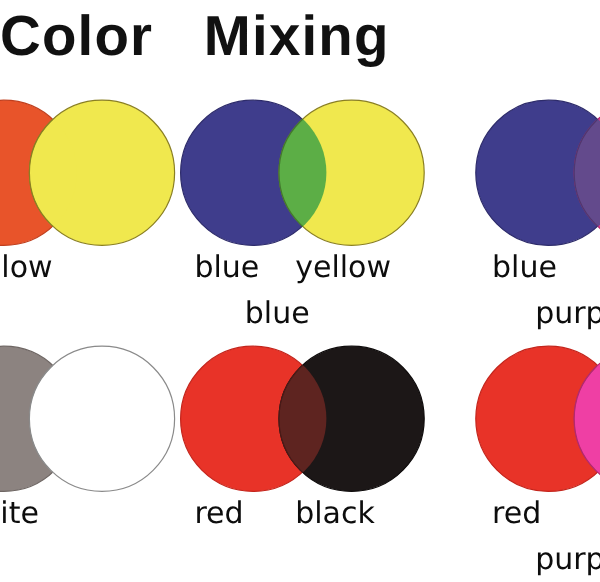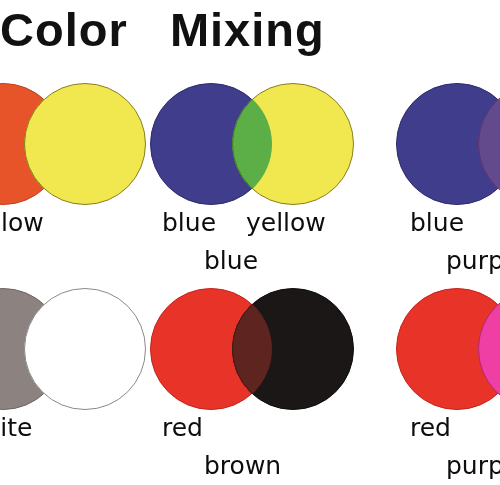--- a/index.html
+++ b/index.html
@@ -150,21 +150,21 @@
 
   <div class="cell" style="left:150px; top:283px;">
     <div class="venn">
       <div class="circle left" style="background: rgb(232, 51, 40); border: 1.5px solid rgb(196, 37, 28);"></div>
       <div class="circle right" style="background: rgb(28, 23, 23); border: 1.5px solid rgb(15, 12, 12);"></div>
       <div class="lens-wrap">
         <div class="lens" style="background: rgb(94, 36, 32); border: 1.5px solid rgb(74, 27, 24);"></div>
       </div>
     </div>
     <div class="label label-left">red</div>
-    <div class="label label-mix">brown</div>
+    <div class="label label-right">black</div>
   </div>
 
   <div class="cell" style="left:396px; top:283px;">
     <div class="venn">
       <div class="circle left" style="background: rgb(232, 51, 40); border: 1.5px solid rgb(196, 37, 28);"></div>
       <div class="circle right" style="background: rgb(239, 63, 164); border: 1.5px solid rgb(179, 42, 108);"></div>
       <div class="lens-wrap">
         <div class="lens" style="background: rgb(239, 63, 164); border: 1.5px solid rgb(179, 42, 108);"></div>
       </div>
     </div>

